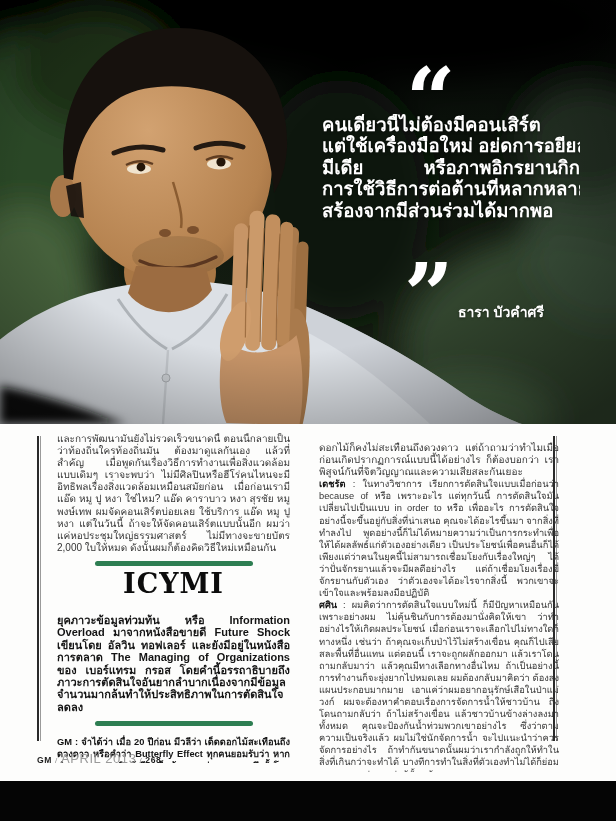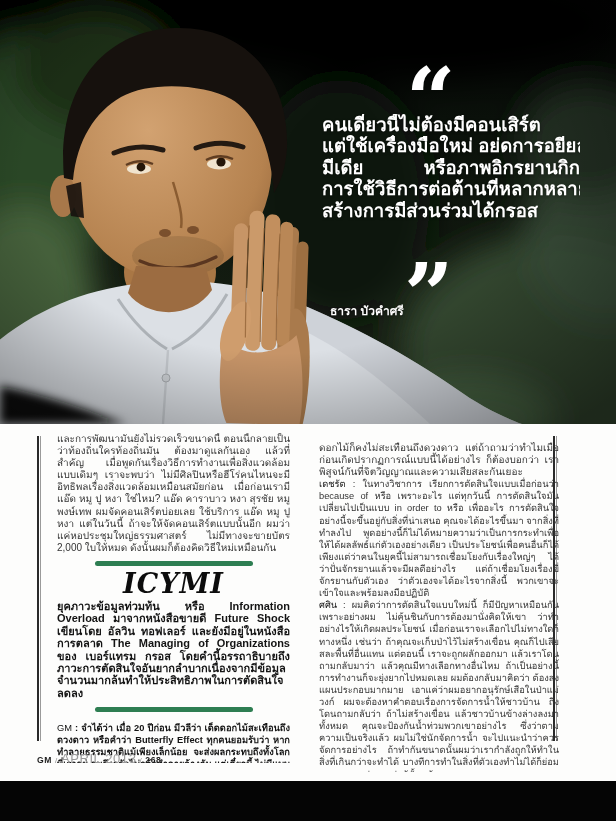--- a/index.html
+++ b/index.html
@@ -12,44 +12,44 @@
 
   
   .q-open,.q-close{position:absolute;color:#ffffff;font-family:"DejaVu Serif","Liberation Serif",serif;
         font-weight:700;font-size:86px;line-height:0.62;letter-spacing:-4px;}
   .q-open{left:406px;top:72px;}
   .q-close{left:404px;top:268px;}
   .q-text{position:absolute;left:322px;top:114px;width:258px;color:#ffffff;font-weight:700;
         font-size:18.5px;line-height:21.4px;text-shadow:0 1px 3px rgba(0,0,0,.45);}
   .q-line{text-align:justify;text-align-last:justify;white-space:nowrap;overflow:hidden;}
   .q-line.last{text-align-last:left;}
-  .q-attrib{position:absolute;left:330px;top:301px;width:214px;text-align:left;color:#ffffff;
-        font-size:12px;font-weight:700;text-shadow:0 1px 2px rgba(0,0,0,.5);}
+  .q-attrib{position:absolute;left:330px;top:301px;width:214px;text-align:right;color:#ffffff;
+        font-size:14px;font-weight:700;text-shadow:0 1px 2px rgba(0,0,0,.5);}
 
   
   .rule{position:absolute;top:436px;height:305px;width:5px;
         background:linear-gradient(90deg,#2a2a2a 0 2px,#ffffff 2px 3px,#9a9a9a 3px 4px,transparent 4px);}
   .rule-left{left:37px;}
   .rule-right{left:553px;}
 
   .col{position:absolute;top:433px;height:330px;overflow:hidden;}
   .col-left{left:57px;width:233px;}
   .col-right{left:319px;width:240px;margin-top:9px;}
 
   p.body{margin:0;font-size:10px;line-height:12.1px;text-align:justify;color:#343434;}
-  .speaker{font-weight:400;color:#0f0f0f;}
+  .speaker{font-weight:700;color:#0f0f0f;}
   p.qa{margin:0;font-size:9.3px;line-height:12.1px;text-align:justify;color:#343434;}
   p.qa-bold{font-weight:700;color:#141414;}
   .gm-gap{margin-top:11px;}
 
   
   .icymi{margin-top:7px;margin-bottom:10px;}
   .icymi-bar{height:5px;width:158px;margin:0 auto;background:#2e7e52;border-radius:3px;}
-  .icymi-title{margin:4px 0 2px;text-align:center;font-family:"DejaVu Serif","Liberation Serif",serif;
-        font-weight:700;font-size:27px;line-height:28px;letter-spacing:1px;color:#0c0c0c;font-style:italic;}
+  .icymi-title{margin:4px 0 16px;text-align:center;font-family:"DejaVu Serif","Liberation Serif",serif;
+        font-weight:700;font-size:27px;line-height:28px;letter-spacing:1px;color:#0c0c0c;}
   .icymi-body{margin:0 0 8px;font-size:11px;line-height:12.4px;font-weight:700;
         text-align:justify;color:#141414;}
 
   
   .footer{position:absolute;left:37px;top:751px;font-size:8px;letter-spacing:.6px;color:#a9a9a9;}
   .footer .f-strong{color:#1c1c1c;font-weight:700;font-size:8.6px;}
   .footer .f-sep{color:#8b8b8b;padding:0 3px;}
   .footer .f-date{color:#9a9a9a;font-size:13px;margin-top:8px;}
 
   .bottom-bar{position:absolute;left:0;top:781px;width:616px;height:40px;background:#050505;}
@@ -161,21 +161,21 @@
 
       <rect x="0" y="0" width="616" height="424" fill="url(#vign)"></rect>
     </svg>
 
     <div class="q-open">“</div>
     <div class="q-text">
       <div class="q-line">คนเดี๋ยวนี้ไม่ต้องมีคอนเสิร์ต</div>
       <div class="q-line">แต่ใช้เครื่องมือใหม่ อย่ดการอยียล</div>
       <div class="q-line">มีเดีย หรือภาพอิกรยานกิก</div>
       <div class="q-line">การใช้วิธีการต่อต้านที่หลากหลาย</div>
-      <div class="q-line">สร้างการมีส่วนร่วมได้กรอส</div>
+      <div class="q-line">สร้องจากมีส่วนร่วมได้มากพอ</div>
     </div>
     <div class="q-close">”</div>
     <div class="q-attrib">ธารา บัวคำศรี</div>
   </div>
 
   <div class="rule rule-left"></div>
   <div class="rule rule-right"></div>
 
   <div class="col col-left">
     <p class="body">และการพัฒนามันยังไม่รวดเร็วขนาดนี้ ตอนนี้กลายเป็นว่าท้องถิ่นใครท้องถิ่นมัน ต้องมาดูแลกันเอง แล้วที่สำคัญ เมื่อพูดกันเรื่องวิธีการทำงานเพื่อสิ่งแวดล้อมแบบเดิมๆ เราจะพบว่า ไม่มีศิลปินหรือฮีโร่คนไหนจะมีอิทธิพลเรื่องสิ่งแวดล้อมเหมือนสมัยก่อน เมื่อก่อนเรามี แอ๊ด หมู ปู หงา ใช่ไหม? แอ๊ด คาราบาว หงา สุรชัย หมู พงษ์เทพ ผมจัดคอนเสิร์ตบ่อยเลย ใช้บริการ แอ๊ด หมู ปู หงา แต่ในวันนี้ ถ้าจะให้จัดคอนเสิร์ตแบบนั้นอีก ผมว่าแค่หอประชุมใหญ่ธรรมศาสตร์ ไม่มีทางจะขายบัตร 2,000 ใบให้หมด ดังนั้นผมก็ต้องคิดวิธีใหม่เหมือนกัน</p>

